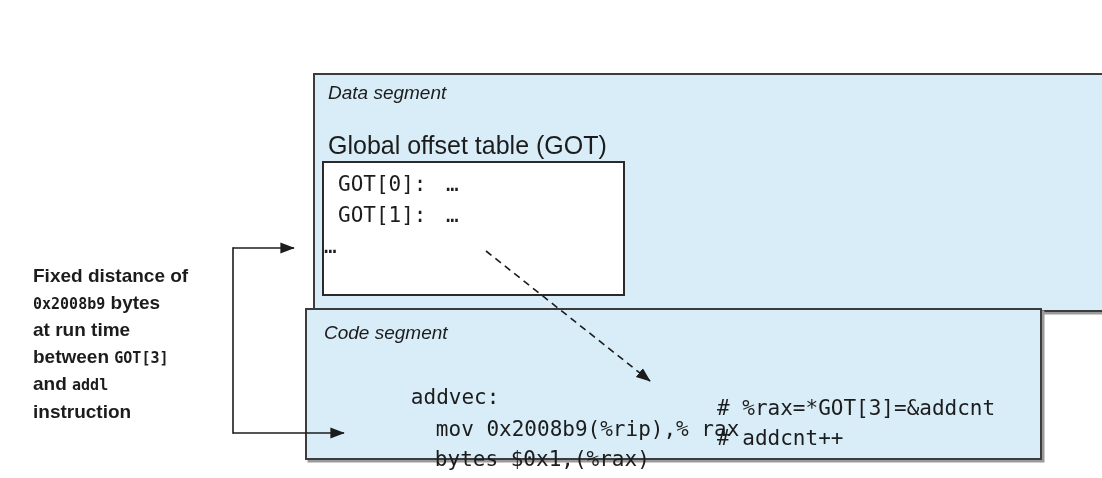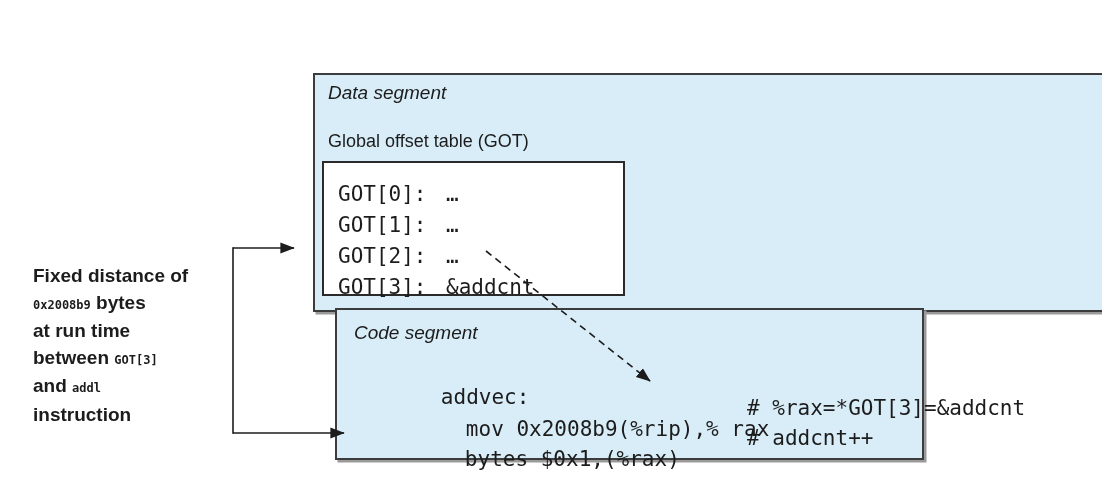--- a/index.html
+++ b/index.html
@@ -9,45 +9,45 @@
   }
   .mono{font-family:"DejaVu Sans Mono","Liberation Mono",monospace;}
   .seg-box{
     position:absolute;background:#d8edf8;border:2px solid #3c3c3c;
     box-shadow:2.5px 2.5px 0 #9a9a9a;box-sizing:border-box;
   }
   .seg-title{
     position:absolute;font-size:19px;font-style:italic;line-height:1.1;white-space:nowrap;
   }
   .seg-subtitle{
-    position:absolute;font-size:18px;line-height:1.1;white-space:nowrap;
+    position:absolute;font-size:25px;line-height:1.1;white-space:nowrap;
   }
   .got-box{
     position:absolute;left:7px;top:86px;width:303px;height:135px;
     background:#ffffff;border:2px solid #2a2a2a;box-sizing:border-box;
-    padding-top:16px;
+    padding-top:6px;
   }
   .got-row{
     display:flex;align-items:center;height:31px;
     font-size:21px;line-height:1;white-space:pre;
   }
   .got-label{display:inline-block;width:108px;padding-left:14px;}
   .got-value{display:inline-block;}
   .code-line{
     position:absolute;font-size:21px;line-height:1;white-space:pre;
   }
   .code-comment{
     position:absolute;left:410px;top:0;font-size:21px;line-height:1;white-space:pre;
   }
   .annotation{
     position:absolute;left:33px;top:263px;font-size:19px;line-height:26.5px;
     white-space:nowrap;
     font-weight:bold;
   }
-  .annotation .mono{font-size:12px;}
+  .annotation .mono{font-size:15px;}
   .arrow-layer{position:absolute;left:0;top:0;width:1102px;height:478px;pointer-events:none;}
 </style>
 </head>
 <body>
 
 <div class="canvas">
 
   <div class="seg-box" style="left:313px;top:37px;width:811px;height:239px;margin-top:36px;">
     <div class="seg-title" style="left:13px;top:8px;">Data segment</div>
     <div class="seg-subtitle" style="left:13px;top:57px;">Global offset table (GOT)</div>
@@ -55,31 +55,26 @@
     <div class="got-box">
       <div class="got-row mono">
         <span class="got-label">GOT[0]:</span>
         <span class="got-value">…</span>
       </div>
       <div class="got-row mono">
         <span class="got-label">GOT[1]:</span>
         <span class="got-value">…</span>
       </div>
       <div class="got-row mono">
-        <span class="got-label">GOT[2]:</span>
         <span class="got-value">…</span>
-      </div>
-      <div class="got-row mono">
-        <span class="got-label">GOT[3]:</span>
-        <span class="got-value">&amp;addcnt</span>
       </div>
     </div>
   </div>
 
-  <div class="seg-box" style="left:305px;top:308px;width:589px;height:152px;margin-left:30px;">
+  <div class="seg-box" style="left:305px;top:308px;width:737px;height:152px;">
     <div class="seg-title" style="left:17px;top:13px;">Code segment</div>
 
     <div class="code-line mono" style="left:28px;top:56px;text-align:center;">
       <span>addvec:</span>
     </div>
 
     <div class="code-line mono" style="left:53px;top:88px;width:680px;">
       <span>mov 0x2008b9(%rip),% rax</span>
       <span class="code-comment" style="left:357px;"># %rax=*GOT[3]=&amp;addcnt</span>
     </div>

